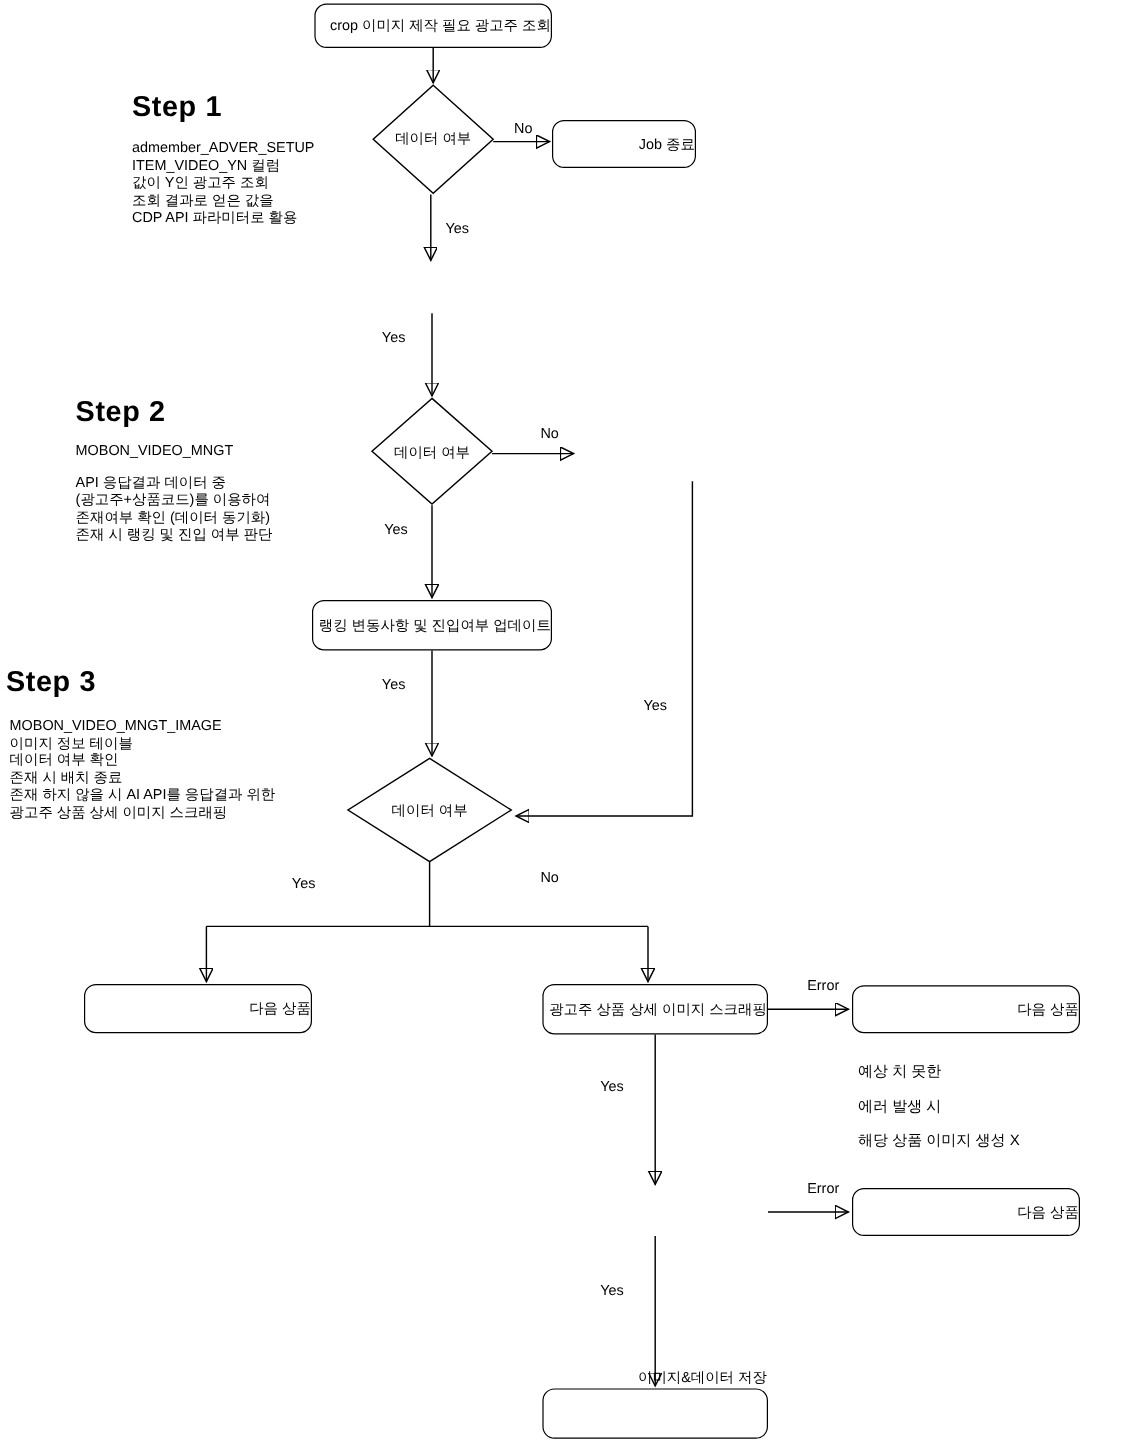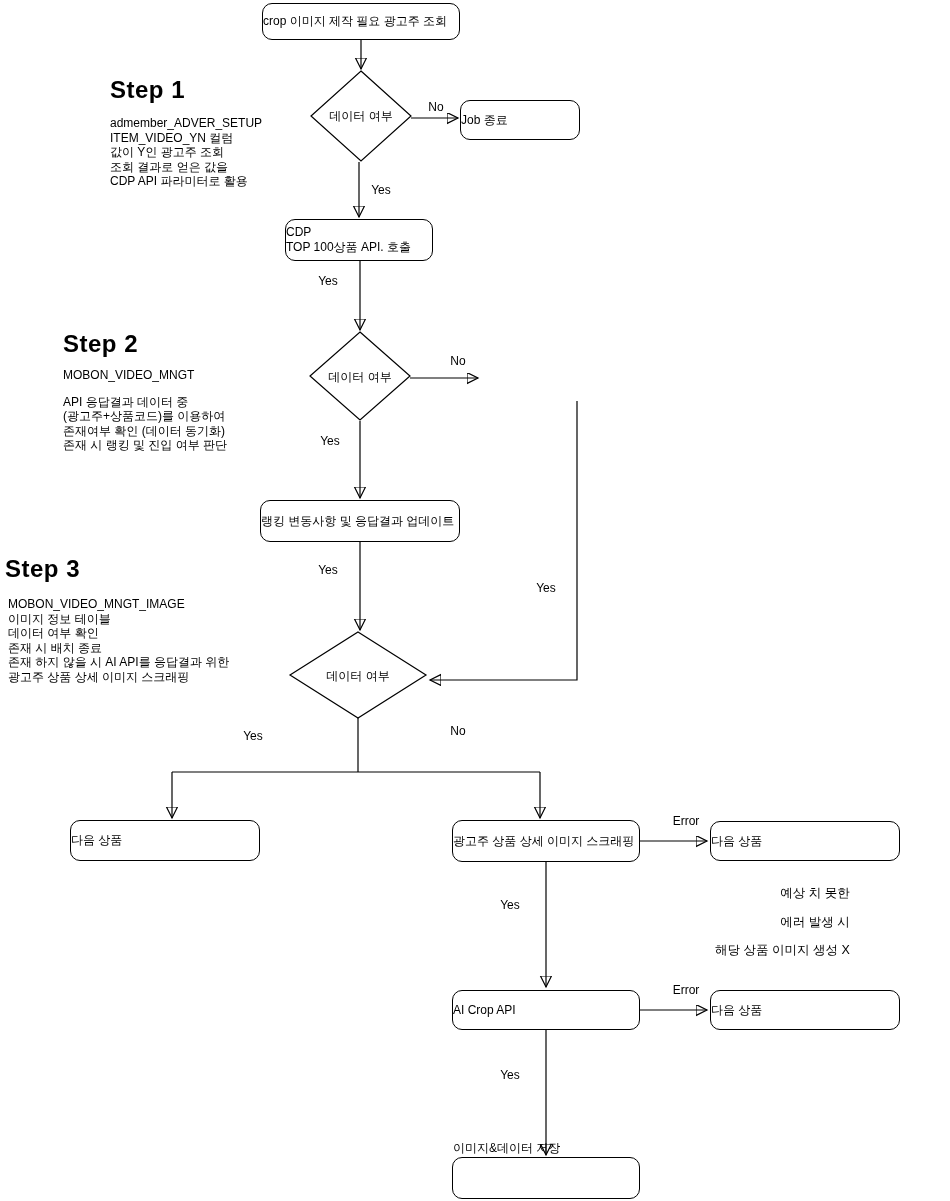--- a/index.html
+++ b/index.html
@@ -4,30 +4,30 @@
 <style>
   html,body{margin:0;padding:0;background:#fff;}
   #canvas{
     position:relative;width:950px;height:1201px;background:#ffffff;
     font-family:"Liberation Sans","DejaVu Sans",sans-serif;color:#000;overflow:hidden;
   }
   #wires{position:absolute;left:0;top:0;z-index:1;}
   #wires path{stroke:#000;stroke-width:1.2;fill:none;}
   #wires polygon.diamond{stroke:#000;stroke-width:1.2;fill:#ffffff;}
   .node{
-    position:absolute;display:flex;flex-direction:column;align-items:flex-start;justify-content:center;
+    position:absolute;display:flex;flex-direction:column;align-items:flex-end;justify-content:center;
     background:#fff;border:1.2px solid #000;border-radius:10px;
     font-size:12px;line-height:15px;white-space:nowrap;text-align:center;z-index:2;box-sizing:border-box;
   }
   .dlabel{position:absolute;transform:translate(-50%,-50%);font-size:12px;white-space:nowrap;z-index:2;}
   .elabel{position:absolute;transform:translate(-50%,-50%);font-size:12px;white-space:nowrap;background:#fff;padding:0 2px;z-index:3;}
   .step-title{position:absolute;font-size:24px;font-weight:bold;letter-spacing:0.5px;z-index:2;}
   .step-body{position:absolute;font-size:12px;line-height:14.5px;z-index:2;}
   .step-body .gap{margin-top:12px;}
-  .ann{position:absolute;font-size:12.5px;line-height:28.5px;z-index:2;text-align:right;}
+  .ann{position:absolute;font-size:12.5px;line-height:28.5px;z-index:2;}
   .step-line{min-height:14.5px;}
 </style>
 </head>
 <body>
 
 <div id="canvas">
 
   <svg id="wires" width="950" height="1201" viewBox="0 0 950 1201">
     <defs>
       <marker id="arrow" markerUnits="userSpaceOnUse" markerWidth="13" markerHeight="13" refX="11" refY="5.5" orient="auto">
@@ -58,45 +58,38 @@
   </svg>
 
   <div class="node" style="left:262px;top:3px;width:198px;height:37px;">
     <span>crop 이미지 제작 필요 광고주 조회</span>
   </div>
 
   <div class="node" style="left:460px;top:100px;width:120px;height:40px;">
     <span>Job 종료</span>
   </div>
 
-  <div class="node" style="left:285px;top:219px;width:148px;height:42px;">
-    <span>CDP</span>
-    <span>TOP 100상품 API. 호출</span>
-  </div>
 
 
   <div class="node" style="left:260px;top:500px;width:200px;height:42px;">
-    <span>랭킹 변동사항 및 응답결과 업데이트</span>
+    <span>랭킹 변동사항 및 진입여부 업데이트</span>
   </div>
 
   <div class="node" style="left:70px;top:820px;width:190px;height:41px;">
     <span>다음 상품</span>
   </div>
 
   <div class="node" style="left:452px;top:820px;width:188px;height:42px;">
     <span>광고주 상품 상세 이미지 스크래핑</span>
   </div>
 
   <div class="node" style="left:710px;top:821px;width:190px;height:40px;">
     <span>다음 상품</span>
   </div>
 
-  <div class="node" style="left:452px;top:990px;width:188px;height:40px;">
-    <span>AI Crop API</span>
-  </div>
 
   <div class="node" style="left:710px;top:990px;width:190px;height:40px;">
     <span>다음 상품</span>
   </div>
 
   <div class="node" style="left:452px;top:1157px;width:188px;height:42px;gap:44px;">
     <span>이미지&amp;데이터 저장</span>
     <span>Job 종료</span>
   </div>
 

